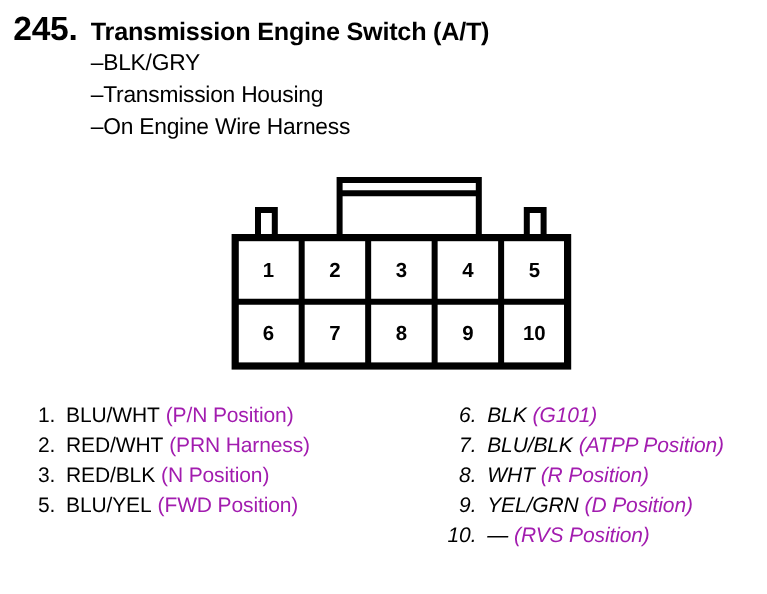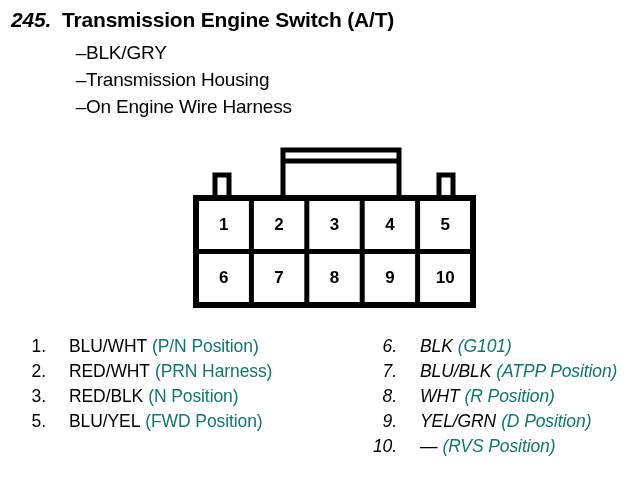--- a/index.html
+++ b/index.html
@@ -23,24 +23,23 @@
     top: 0;
     width: 639px;
   }
   #title-row {
     position: absolute;
     left: 11px;
     top: 8px;
     white-space: nowrap;
   }
   #title-number {
-    font-size: 21px;
+    font-size: 28px;
     font-weight: bold;
     letter-spacing: -0.2px;
-    font-style: italic;
   }
   #title-text {
     font-size: 21px;
     font-weight: bold;
     margin-left: 11px;
     letter-spacing: -0.2px;
   }
   .sub-line {
     position: absolute;
     left: 68px;
@@ -99,27 +98,27 @@
     font-size: 17.5px;
     letter-spacing: -0.1px;
   }
   .legend-num {
     display: inline-block;
     width: 30px;
     text-align: right;
     color: #000000;
   }
   .legend-wire {
-    margin-left: 23px;
+    margin-left: 9px;
     color: #000000;
     text-align: right;
   }
   .legend-pos {
     margin-left: 5px;
-    color: #0f766e;
+    color: #a21caf;
   }
 </style>
 </head>
 <body>
 
 <div id="header">
   <div id="title-row">
     <span id="title-number">245.</span><span id="title-text">Transmission Engine Switch (A/T)</span>
   </div>
 

